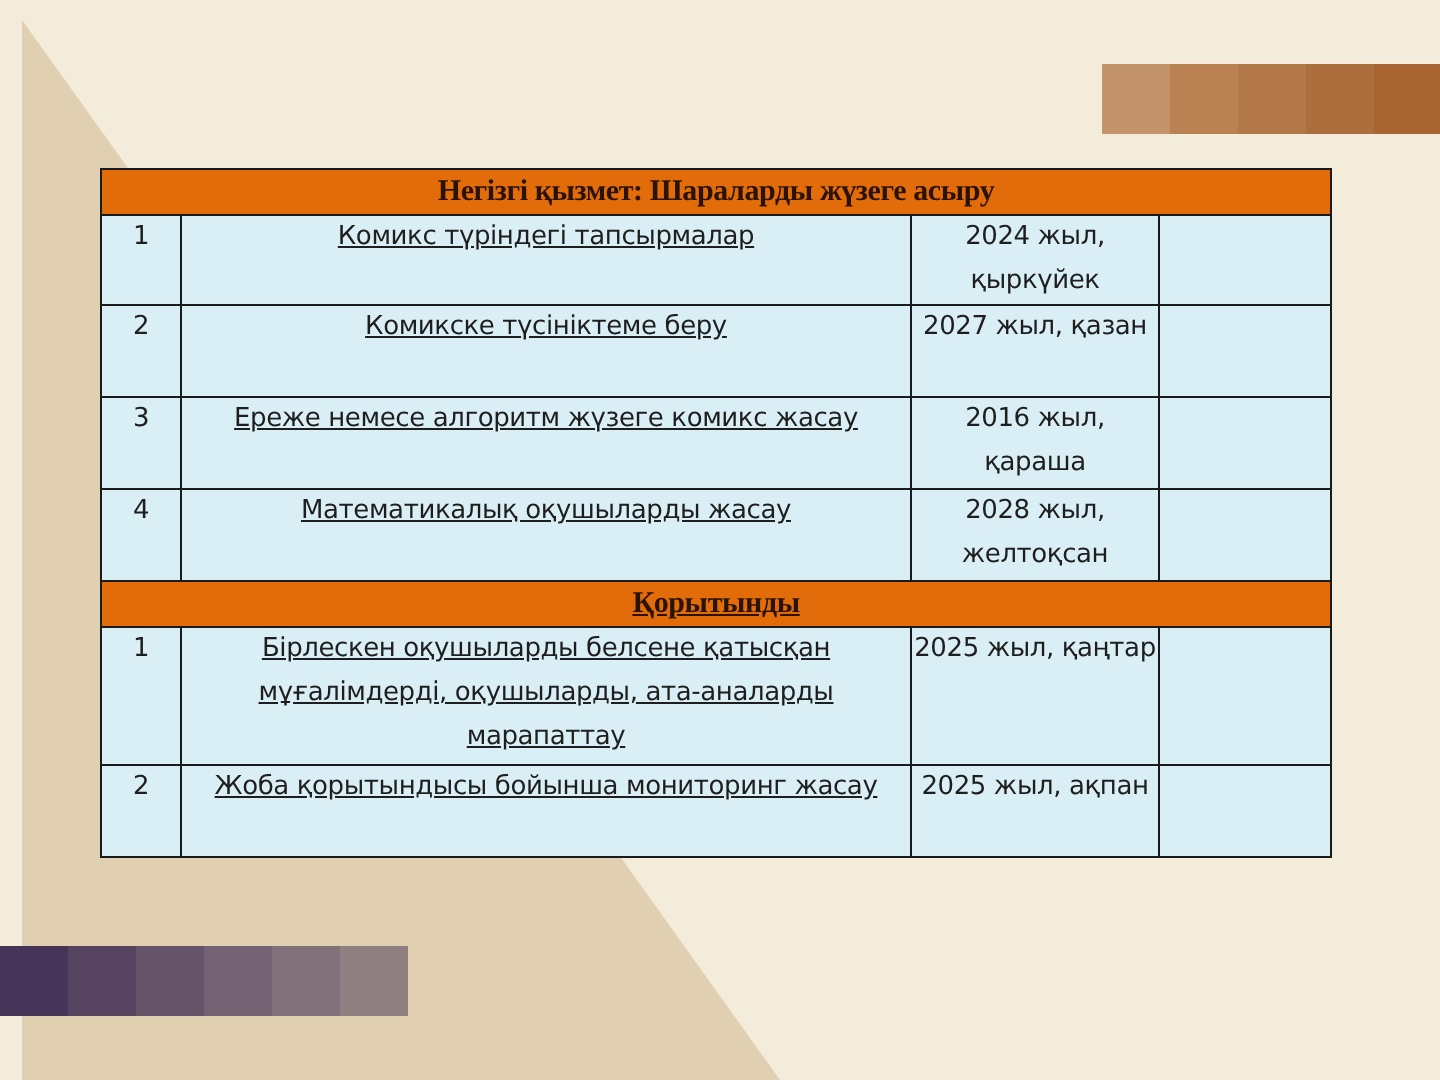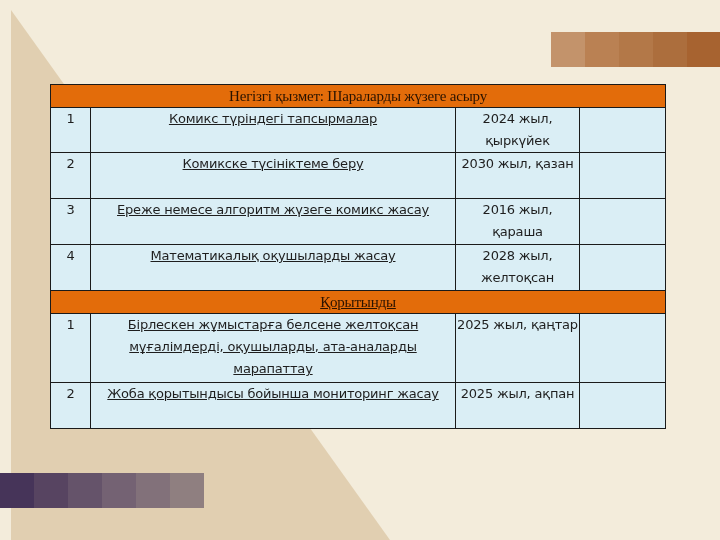--- a/index.html
+++ b/index.html
@@ -32,21 +32,21 @@
       font-family: "DejaVu Sans", sans-serif;
       font-size: 13px;
       line-height: 22px;
       color: #1e1e1e;
       background: #daeef5;
       letter-spacing: -0.2px;
     }
     td.hdr-orange {
       background: #e36c0a !important;
       font-family: "Liberation Serif", serif !important;
-      font-weight: normal; font-size: 15px !important;
+      font-weight: bold; font-size: 15px !important;
       height: 22px; line-height: 22px !important; color: #2a1300 !important;
       vertical-align: middle !important;
     }
     td.hdr-blue {
       background: #92cddc !important;
       font-family: "Liberation Serif", serif !important;
       font-weight: bold; font-size: 15px !important;
       height: 22px; line-height: 22px !important; color: #111 !important;
       vertical-align: middle !important;
     }
@@ -92,21 +92,21 @@
 
   <tr style="height:45px">
     <td class="num">1</td>
     <td class="desc">Комикс түріндегі тапсырмалар</td>
     <td>2024 жыл, қыркүйек</td>
     <td></td>
   </tr>
   <tr style="height:46px">
     <td class="num">2</td>
     <td class="desc">Комикске түсініктеме беру</td>
-    <td>2030 жыл, қазан</td>
+    <td>2027 жыл, қазан</td>
     <td></td>
   </tr>
   <tr style="height:46px">
     <td class="num">3</td>
     <td class="desc">Ереже немесе алгоритм жүзеге комикс жасау</td>
     <td>2016 жыл, қараша</td>
     <td></td>
   </tr>
   <tr style="height:46px">
     <td class="num">4</td>
@@ -114,21 +114,21 @@
     <td>2028 жыл, желтоқсан</td>
     <td></td>
   </tr>
 
   <tr>
     <td colspan="4" class="hdr-orange underline"><span>Қорытынды</span></td>
   </tr>
 
   <tr style="height:69px">
     <td class="num">1</td>
-    <td class="desc">Бірлескен жұмыстарға белсене желтоқсан мұғалімдерді, оқушыларды, ата-аналарды марапаттау</td>
+    <td class="desc">Бірлескен оқушыларды белсене қатысқан мұғалімдерді, оқушыларды, ата-аналарды марапаттау</td>
     <td>2025 жыл, қаңтар</td>
     <td></td>
   </tr>
   <tr style="height:46px">
     <td class="num">2</td>
     <td class="desc">Жоба қорытындысы бойынша мониторинг жасау</td>
     <td>2025 жыл, ақпан</td>
     <td></td>
   </tr>
 </tbody>

